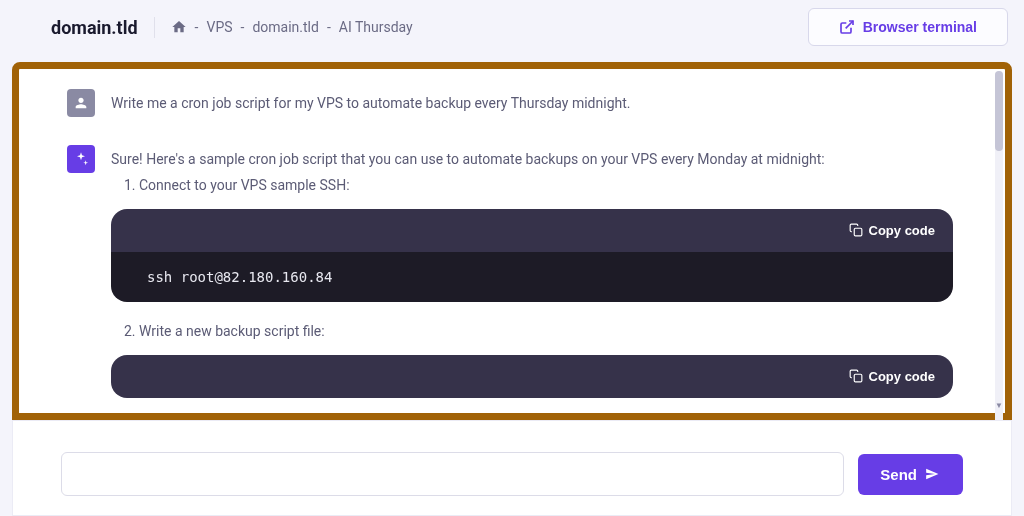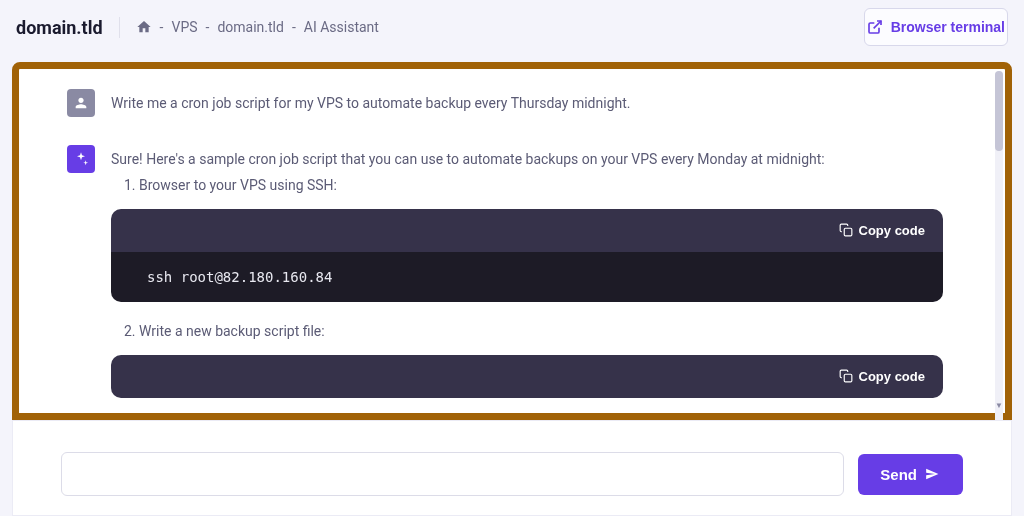--- a/index.html
+++ b/index.html
@@ -9,20 +9,21 @@
       width: 1024px;
       height: 516px;
       overflow: hidden;
       position: relative;
     }
     .header {
       display: flex;
       align-items: center;
       padding: 12px 16px;
       height: 54px;
+      margin-left: 35px;
     }
     .domain-title {
       font-size: 18px;
       font-weight: 700;
       color: #1a1a2e;
       padding-right: 16px;
       border-right: 1px solid #e0e0eb;
       margin-right: 16px;
     }
     .breadcrumb {
@@ -36,21 +37,21 @@
     .home-ic {
       width: 16px;
       height: 16px;
       display: inline-flex;
       color: #6b6b85;
     }
     .terminal-btn {
       display: flex;
       align-items: center;
       gap: 8px;
-      padding: 10px 2px;
+      padding: 10px 30px;
       border: 1px solid #d8d8eb;
       border-radius: 6px;
       background: #fcfcff;
       color: #673de6;
       font-size: 14px;
       font-weight: 600;
       cursor: pointer;
     }
     .ext-ic {
       width: 16px;
@@ -93,22 +94,22 @@
       font-size: 14px;
       line-height: 1.6;
       padding-top: 3px;
     }
     .msg-body ol {
       margin-left: 28px;
       margin-top: 4px;
     }
     .msg-body li { margin-bottom: 6px; }
     .code-block {
-      margin: 12px 14px 18px 0;
-      border-radius: 10px;
+      margin: 12px 4px 18px 0;
+      border-radius: 16px;
       overflow: hidden;
     }
     .code-header {
       background: #36324a;
       padding: 14px 18px;
       display: flex;
       justify-content: flex-end;
       align-items: center;
     }
     .copy-btn {
@@ -210,21 +211,21 @@
     <span class="home-ic">
       <svg viewBox="0 0 24 24" fill="currentColor">
           <path d="M10 20v-6h4v6h5v-8h3L12 3 2 12h3v8z"></path>
         </svg>
     </span>
     <span> - </span>
     <span>VPS</span>
     <span> - </span>
     <span>domain.tld</span>
     <span> - </span>
-    <span>AI Assistant</span>
+    <span>AI Thursday</span>
   </div>
   <button class="terminal-btn">
     <span class="ext-ic">
       <svg viewBox="0 0 24 24" fill="none" stroke="currentColor" stroke-width="2.5">
           <path d="M18 13v6a2 2 0 01-2 2H5a2 2 0 01-2-2V8a2 2 0 012-2h6"></path>
           <path d="M15 3h6v6"></path>
           <path d="M10 14L21 3"></path>
         </svg>
     </span>
     <span>Browser terminal</span>
@@ -245,21 +246,21 @@
 
     <div class="msg">
       <div class="avatar ai">
         <svg viewBox="0 0 24 24" fill="#ffffff">
             <path d="M12 2l1.5 4.5L18 8l-4.5 1.5L12 14l-1.5-4.5L6 8l4.5-1.5z M19 14l.9 2.7L22.6 17.6l-2.7.9L19 21.2l-.9-2.7-2.7-.9 2.7-.9z"></path>
           </svg>
       </div>
       <div class="msg-body">
         <span>Sure! Here's a sample cron job script that you can use to automate backups on your VPS every Monday at midnight:</span>
         <ol>
-          <li>Browser to your VPS using SSH:</li>
+          <li>Connect to your VPS sample SSH:</li>
         </ol>
         <div class="code-block">
           <div class="code-header">
             <button class="copy-btn">
               <span class="copy-ic">
                 <svg viewBox="0 0 24 24" fill="none" stroke="currentColor" stroke-width="2">
                     <rect x="9" y="9" width="13" height="13" rx="2"></rect>
                     <path d="M5 15H4a2 2 0 01-2-2V4a2 2 0 012-2h9a2 2 0 012 2v1"></path>
                   </svg>
               </span>

